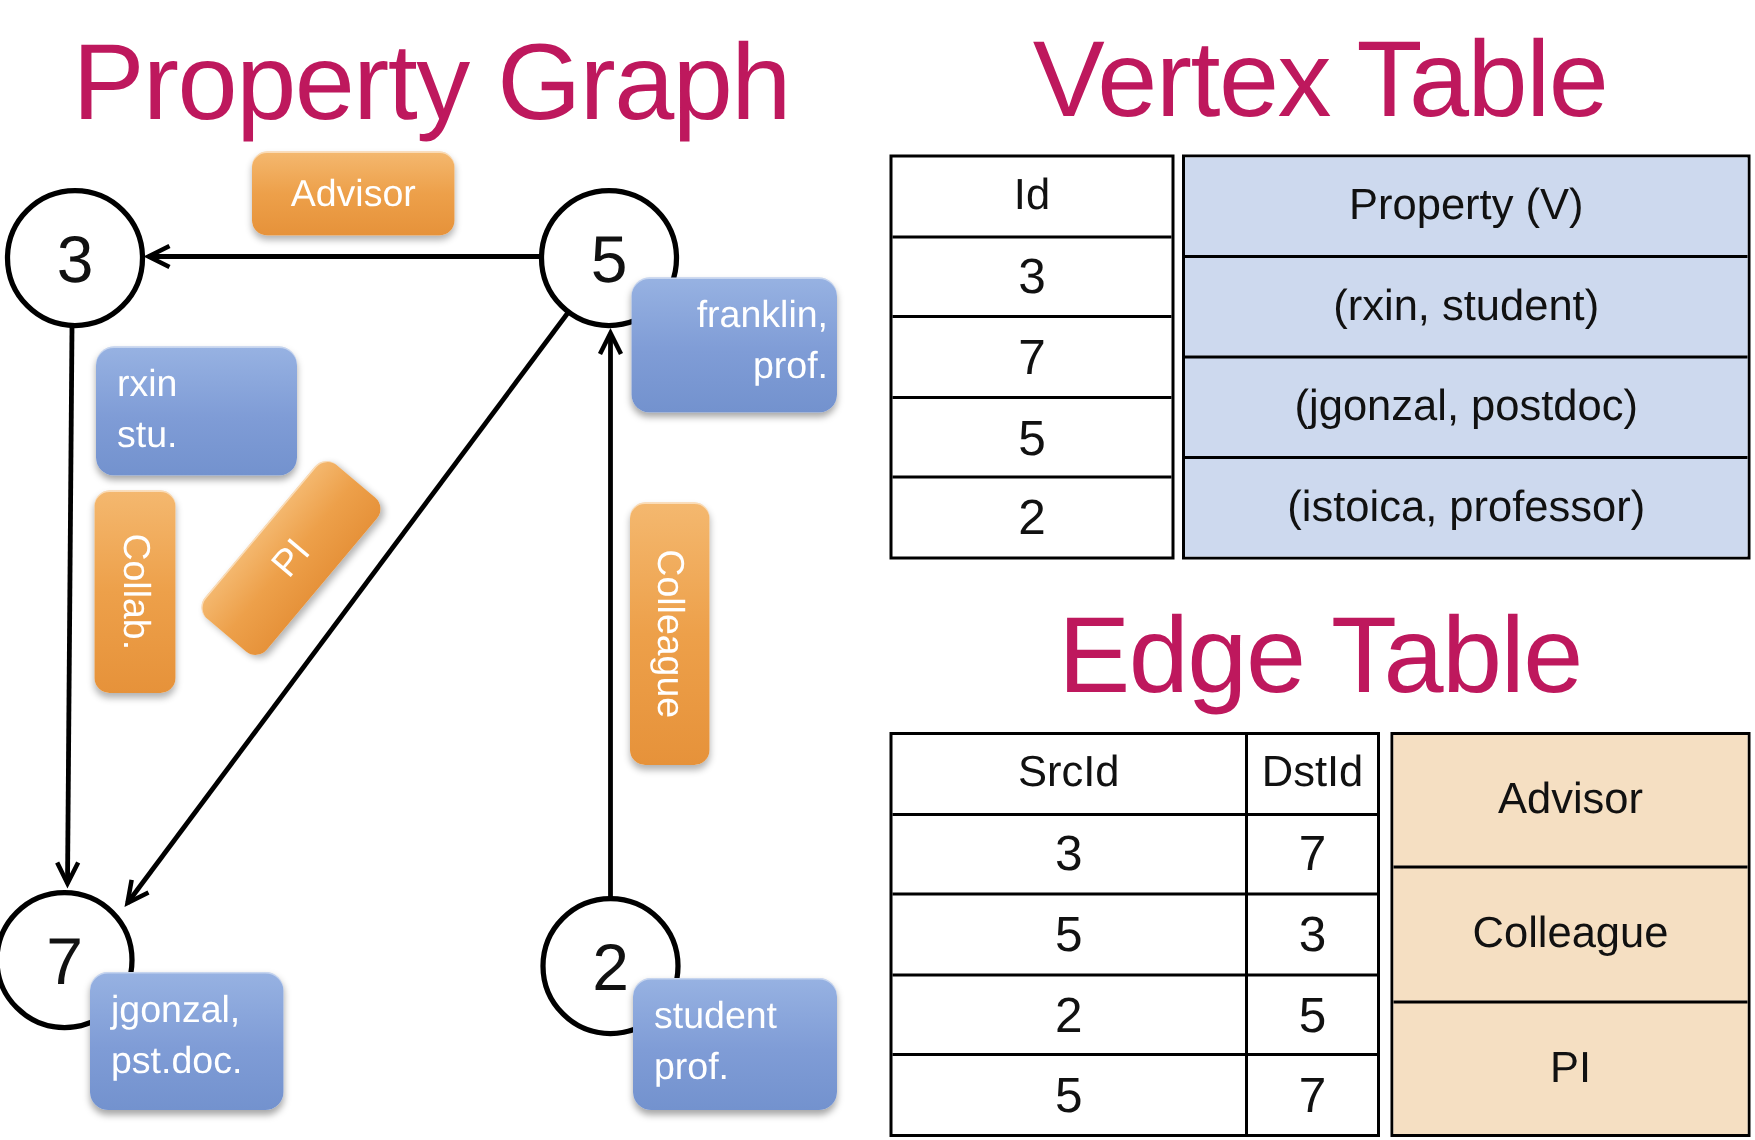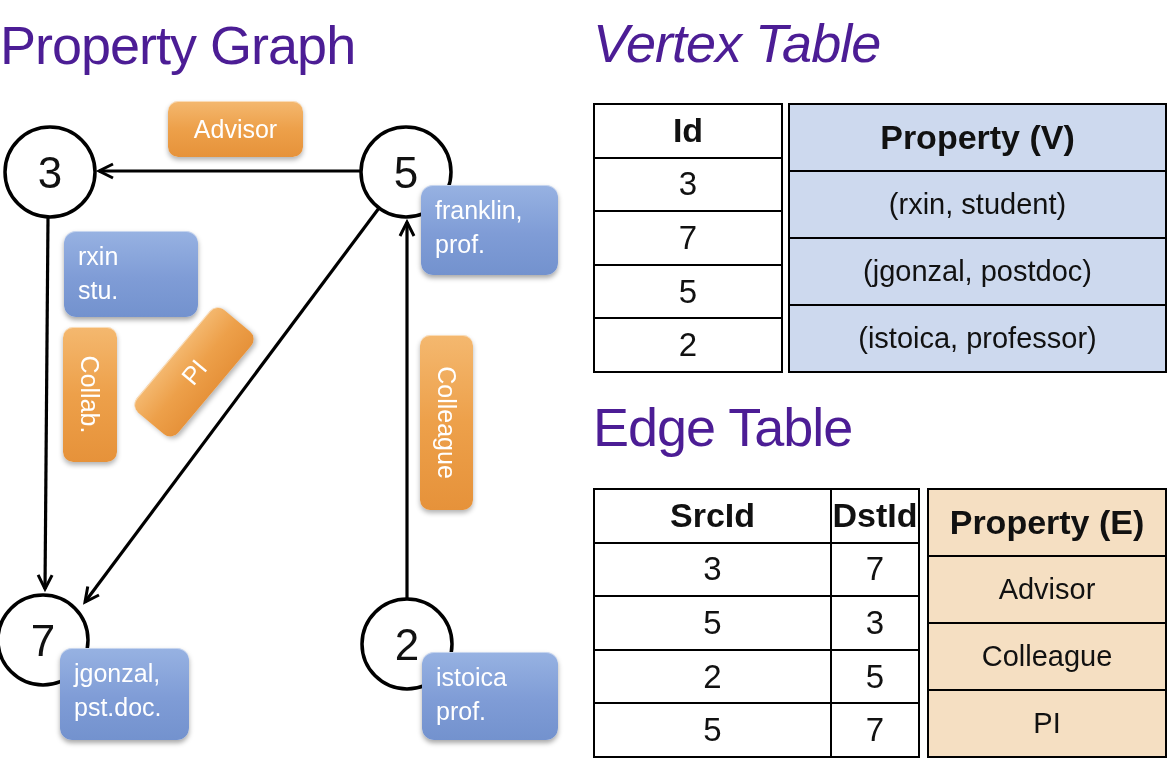--- a/index.html
+++ b/index.html
@@ -1,22 +1,22 @@
 <!DOCTYPE html>
 <html><head>
 <meta charset="utf-8">
 <style>
   html,body { margin:0; padding:0; background:#ffffff; }
   .stage {
     position:relative; width:1170px; height:760px; background:#ffffff;
     font-family:"Liberation Sans", sans-serif; overflow:hidden; color:#111;
   }
   .big-title {
-    position:absolute; text-align:left; font-size:54px; font-weight:400;
-    letter-spacing:-1px; color:#4c1d95; white-space:nowrap;
+    position:absolute; text-align:center; font-size:72px; font-weight:400;
+    letter-spacing:-1px; color:#be185d; white-space:nowrap;
   }
   
   .graph-svg { position:absolute; left:0; top:0; }
   .vcircle { fill:#ffffff; stroke:#000; stroke-width:3.5; }
   .edgeline { stroke:#000; stroke-width:3.2; }
   .vnum { font-family:"Liberation Sans",sans-serif; font-size:44px; fill:#111; text-anchor:middle; }
   .vbox {
     position:absolute; box-sizing:border-box; border-radius:12px;
     background:linear-gradient(180deg,#97b2e2 0%,#7f9cd6 55%,#7392ce 100%);
     box-shadow:0 3px 5px rgba(0,0,0,.35), inset 0 1px 0 rgba(255,255,255,.45);
@@ -34,21 +34,21 @@
   .colbox {
     box-sizing:border-box; height:270px; border:2.5px solid #000;
     display:flex; flex-direction:column; background:#fff;
   }
   .stack { display:flex; flex-direction:column; box-sizing:border-box; }
   .cell {
     flex:1; display:flex; align-items:center; justify-content:center;
     border-top:2.5px solid #000; font-size:29px; color:#111; white-space:nowrap;
   }
   .cell:first-child { border-top:none; }
-  .cell.hdr { font-weight:bold; font-size:34px; }
+  .cell.hdr { font-weight:normal; font-size:29px; }
   .cell.num { font-size:33px; }
   .fill-blue .cell { background:#cdd9ee; }
   .fill-tan  .cell { background:#f5dfc2; }
   .duo { flex-direction:row; }
   .duo .stack { flex:1; }
   .duo .stack + .stack { border-left:2.5px solid #000; }
 </style>
 </head>
 <body>
 
@@ -76,47 +76,47 @@
     <text class="vnum" x="50" y="188">3</text>
     <text class="vnum" x="406" y="188">5</text>
     <text class="vnum" x="43" y="656">7</text>
     <text class="vnum" x="407" y="660">2</text>
   </svg>
 
   <div class="vbox" style="left:64px; top:187px; width:134px; height:86px;margin-top:44px;">
     <div>rxin</div>
     <div>stu.</div>
   </div>
-  <div class="vbox" style="left:421px; top:185px; width:137px; height:90px;">
+  <div class="vbox" style="left:421px; top:185px; width:137px; height:90px;text-align:right;">
     <div>franklin,</div>
     <div>prof.</div>
   </div>
   <div class="vbox" style="left:60px; top:648px; width:129px; height:92px;">
     <div>jgonzal,</div>
     <div>pst.doc.</div>
   </div>
   <div class="vbox" style="left:422px; top:652px; width:136px; height:88px;">
-    <div>istoica</div>
+    <div>student</div>
     <div>prof.</div>
   </div>
 
   <div class="ebox" style="left:168px; top:101px; width:135px; height:56px;">
     <span>Advisor</span>
   </div>
   <div class="ebox" style="left:63px; top:327px; width:54px; height:135px;">
     <span class="vtext">Collab.</span>
   </div>
   <div class="ebox" style="left:127px; top:345px; width:134px; height:54px; transform:rotate(-50deg);">
     <span>PI</span>
   </div>
   <div class="ebox" style="left:420px; top:335px; width:53px; height:175px;">
     <span class="vtext">Colleague</span>
   </div>
 
-  <div class="big-title" style="left:593px; top:12px; width:574px;font-style:italic;">Vertex Table</div>
+  <div class="big-title" style="left:593px; top:12px; width:574px;">Vertex Table</div>
 
   <div class="tbl" style="left:593px; top:103px; gap:5px;">
     <div class="colbox" style="width:190px;">
       <div class="cell hdr">Id</div>
       <div class="cell num">3</div>
       <div class="cell num">7</div>
       <div class="cell num">5</div>
       <div class="cell num">2</div>
     </div>
     <div class="colbox fill-blue" style="width:379px;">
@@ -140,20 +140,19 @@
       </div>
       <div class="stack">
         <div class="cell hdr">DstId</div>
         <div class="cell num">7</div>
         <div class="cell num">3</div>
         <div class="cell num">5</div>
         <div class="cell num">7</div>
       </div>
     </div>
     <div class="colbox fill-tan" style="width:240px;">
-      <div class="cell hdr">Property (E)</div>
       <div class="cell">Advisor</div>
       <div class="cell">Colleague</div>
       <div class="cell">PI</div>
     </div>
   </div>
 
 </div>
 
 </body></html>

